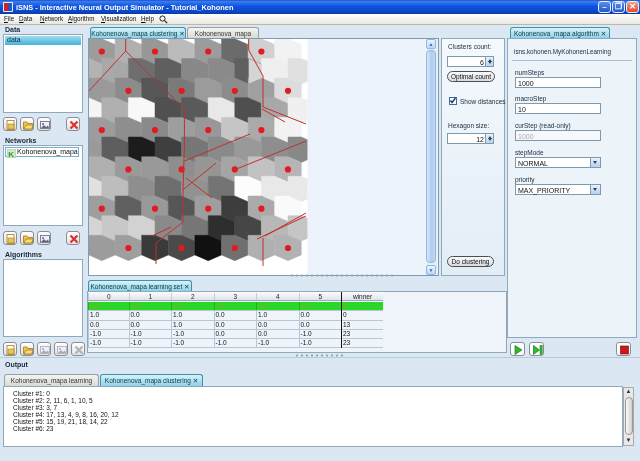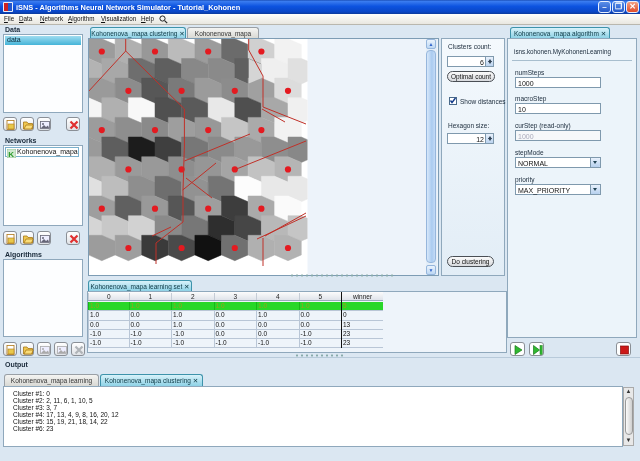--- a/index.html
+++ b/index.html
@@ -47,21 +47,21 @@
  border-right:2.6px solid transparent;border-top:3.6px solid #245;}
 </style></head>
 <body>
 
 <div id="title" class="abs">
  <svg class="abs" style="left:3px;top:2px" width="10" height="10">
   <rect width="10" height="10" rx="1" fill="#e8eef8"></rect>
   <rect x="1" y="1" width="4" height="8" fill="#cc2222"></rect>
   <rect x="5" y="1" width="4" height="8" fill="#2255cc"></rect>
  </svg>
- <div class="txt" style="top:2.5px">iSNS - Algorithms Neural Network Simulator - Tutorial_Kohonen</div>
+ <div class="txt" style="top:2.5px">iSNS - Interactive Neural Output Simulator - Tutorial_Kohonen</div>
  <div class="wbtn" style="left:598px;width:13px;background:linear-gradient(#5a8ee8,#2458c8);">–</div>
  <div class="wbtn" style="left:612px;width:13px;background:linear-gradient(#5a8ee8,#2458c8);">❐</div>
  <div class="wbtn" style="left:626px;width:13px;background:linear-gradient(#f2a286,#e04a28);">✕</div>
 </div>
 
 <div id="menu" class="abs">
  <span style="left:4px"><u>F</u>ile</span>
  <span style="left:19px"><u>D</u>ata</span>
  <span style="left:40px"><u>N</u>etwork</span>
  <span style="left:68px"><u>A</u>lgorithm</span>

